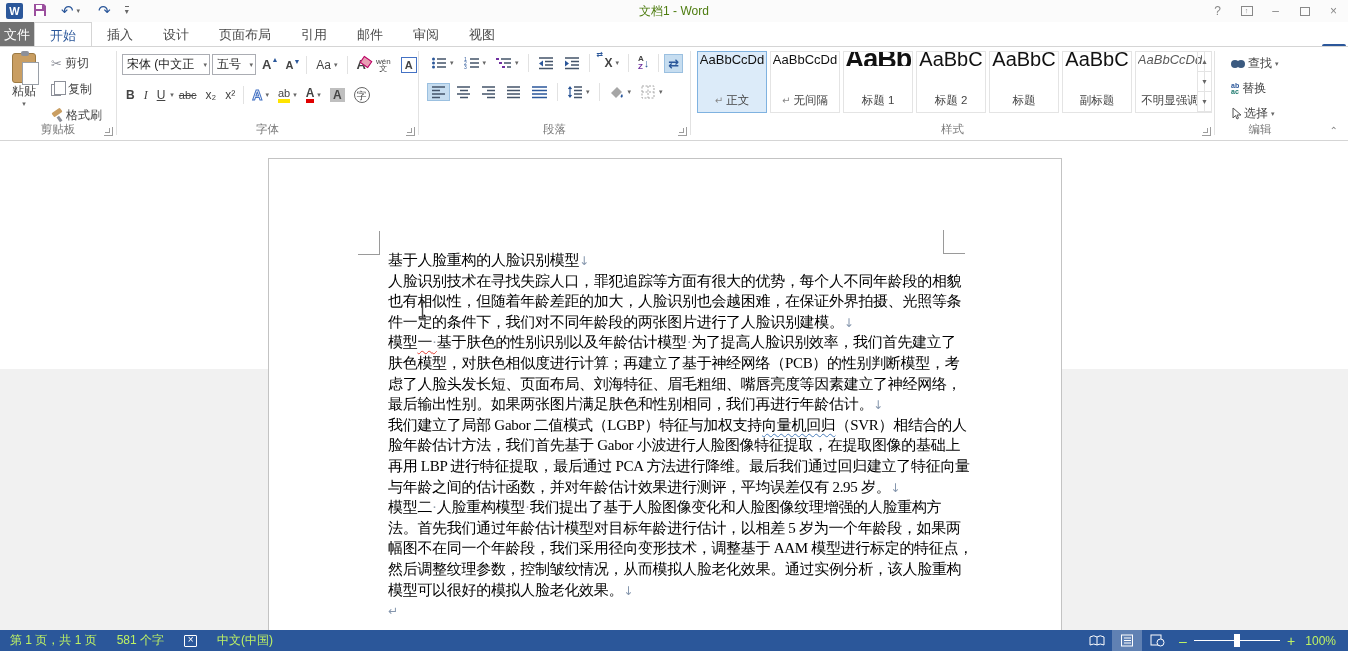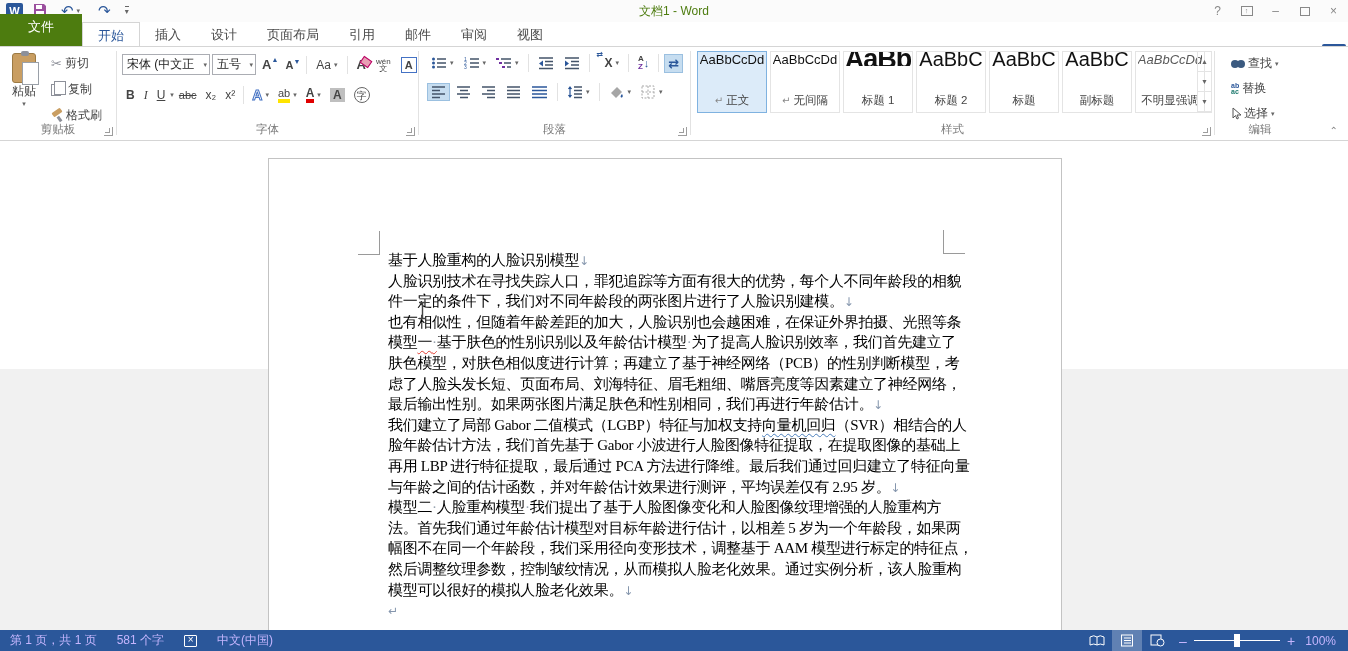--- a/index.html
+++ b/index.html
@@ -13,21 +13,21 @@
   .undo-glyph,.redo-glyph { color:#2b579a; font-size:15px; line-height:14px; }
   .qat-custom { display:inline-block; border-top:1px solid #666; font-size:8px; color:#666; line-height:8px; padding-top:1px; }
   .win-title { position:absolute; left:0; right:0; text-align:center; color:#4d7c0f; font-size:12px; pointer-events:none; }
   .win-controls { position:absolute; right:0; top:0; display:flex; height:22px; }
   .win-controls .wc { width:29px; height:22px; display:flex; align-items:center; justify-content:center; color:#888; font-size:12px; cursor:default; }
   .wc-maxbox { width:10px; height:9px; border:1px solid #888; }
   .wc-ribbox { width:12px; height:10px; border:1px solid #888; font-size:7px; line-height:8px; text-align:center; color:#888; }
 
   
   .tabrow { position:absolute; left:0; top:22px; width:1348px; height:24px; background:#fff; display:flex; align-items:flex-end; }
-  .tab-file { background:#4d7c0f; color:#fff; padding:4px 28px 5px; height:32px; font-size:13px; }
+  .tab-file { background:#737373; color:#fff; padding:4px 4px 5px; height:24px; font-size:13px; }
   .tab { padding:4px 15px 5px; height:24px; font-size:13px; color:#4a4a4a; position:relative; }
   .tab.active { color:#2b579a; background:#fff; border:1px solid #d5d5d5; border-bottom:none; z-index:5; }
   .signin { position:absolute; right:32px; top:50px; font-size:12px; color:#444; display:flex; align-items:center; gap:6px; }
   .avatar { position:absolute; right:2px; top:44px; width:24px; height:28px; background:#2b579a; border-radius:2px; overflow:hidden; }
   .avatar::before { content:""; position:absolute; left:7px; top:5px; width:10px; height:10px; border-radius:50%; background:#fff; }
   .avatar::after { content:""; position:absolute; left:3px; top:17px; width:18px; height:12px; border-radius:50% 50% 0 0; background:#fff; }
 
   
   .ribbon { position:absolute; left:0; top:46px; width:1348px; height:95px; background:#fff; border-top:1px solid #d5d5d5; border-bottom:1px solid #d5d5d5; }
   .group { position:absolute; top:0; height:93px; }
@@ -115,21 +115,21 @@
   .cm-tr { left:943px; top:89px; border-left:1px solid #9a9a9a; border-bottom:1px solid #9a9a9a; }
   .doctext { position:absolute; left:388px; top:109px; width:556px; font-family:"Liberation Serif","DejaVu Serif",serif; font-size:15px; color:#000; }
   .dline { height:20.6px; line-height:20.6px; white-space:nowrap; letter-spacing:-0.3px; }
   .pm { color:#8596ad; font-family:"DejaVu Sans",sans-serif; font-size:12px; }
   .dot { color:#9aa5b1; }
   .sqr { text-decoration:underline wavy #e03c31 1px; text-underline-offset:3px; }
   .sqb { text-decoration:underline wavy #4a7ebb 1px; text-underline-offset:3px; }
   .ibeam { position:absolute; left:417px; top:160px; }
 
   
-  .statusbar { position:absolute; left:0; top:630px; width:1348px; height:21px; background:#2b579a; color:#c4b5fd; display:flex; align-items:center; font-size:12px; }
+  .statusbar { position:absolute; left:0; top:630px; width:1348px; height:21px; background:#2b579a; color:#bef264; display:flex; align-items:center; font-size:12px; }
   .sb-item { padding:0 10px; height:21px; display:flex; align-items:center; gap:4px; }
   .sb-right { margin-left:auto; display:flex; align-items:center; }
   .proof-book { position:relative; width:13px; height:12px; border:1px solid #fff; border-radius:1px; }
   .proof-book::before { content:"×"; position:absolute; left:0; right:0; top:-2px; text-align:center; font-size:10px; color:#fff; }
   .viewbtn { width:30px; height:21px; display:flex; align-items:center; justify-content:center; }
   .viewbtn.active { background:rgba(255,255,255,.25); }
   .zoom-minus,.zoom-plus { width:22px; text-align:center; font-size:14px; }
   .zoom-track { position:relative; width:86px; height:21px; }
   .zoom-track::before { content:""; position:absolute; left:0; right:0; top:10px; height:1px; background:#fff; }
   .zoom-thumb { position:absolute; left:40px; top:4px; width:6px; height:13px; background:#fff; }
@@ -498,22 +498,22 @@
 </div>
 
 <div class="docarea">
   <div class="doc-gray"></div>
   <div class="page"></div>
   <div class="cropmark cm-tl"></div>
   <div class="cropmark cm-tr"></div>
   <div class="doctext">
       <div class="dline"><span>基于人脸重构的人脸识别模型</span><span class="pm">↓</span></div>
       <div class="dline"><span>人脸识别技术在寻找失踪人口，罪犯追踪等方面有很大的优势，每个人不同年龄段的相貌</span></div>
+      <div class="dline"><span>也有相似性，但随着年龄差距的加大，人脸识别也会越困难，在保证外界拍摄、光照等条</span></div>
       <div class="dline"><span>件一定的条件下，我们对不同年龄段的两张图片进行了人脸识别建模。</span><span class="pm">↓</span></div>
-      <div class="dline"><span>也有相似性，但随着年龄差距的加大，人脸识别也会越困难，在保证外界拍摄、光照等条</span></div>
       <div class="dline"><span>模型</span><span class="sqr">一</span><span class="dot sqr">·</span><span>基于肤色的性别识别以及年龄估计模型</span><span class="dot">·</span><span>为了提高人脸识别效率，我们首先建立了</span></div>
       <div class="dline"><span>肤色模型，对肤色相似度进行计算；再建立了基于神经网络（PCB）的性别判断模型，考</span></div>
       <div class="dline"><span>虑了人脸头发长短、页面布局、刘海特征、眉毛粗细、嘴唇亮度等因素建立了神经网络，</span></div>
       <div class="dline"><span>最后输出性别。如果两张图片满足肤色和性别相同，我们再进行年龄估计。</span><span class="pm">↓</span></div>
       <div class="dline"><span>我们建立了局部 Gabor 二值模式（LGBP）特征与加权支持</span><span class="sqb">向量机回归</span><span>（SVR）相结合的人</span></div>
       <div class="dline"><span>脸年龄估计方法，我们首先基于 Gabor 小波进行人脸图像特征提取，在提取图像的基础上</span></div>
       <div class="dline"><span>再用 LBP 进行特征提取，最后通过 PCA 方法进行降维。最后我们通过回归建立了特征向量</span></div>
       <div class="dline"><span>与年龄之间的估计函数，并对年龄估计效果进行测评，平均误差仅有 2.95 岁。</span><span class="pm">↓</span></div>
       <div class="dline"><span>模型二</span><span class="dot">·</span><span>人脸重构模型</span><span class="dot">·</span><span>我们提出了基于人脸图像变化和人脸图像纹理增强的人脸重构方</span></div>
       <div class="dline"><span>法。首先我们通过年龄估计模型对目标年龄进行估计，以相差 5 岁为一个年龄段，如果两</span></div>

